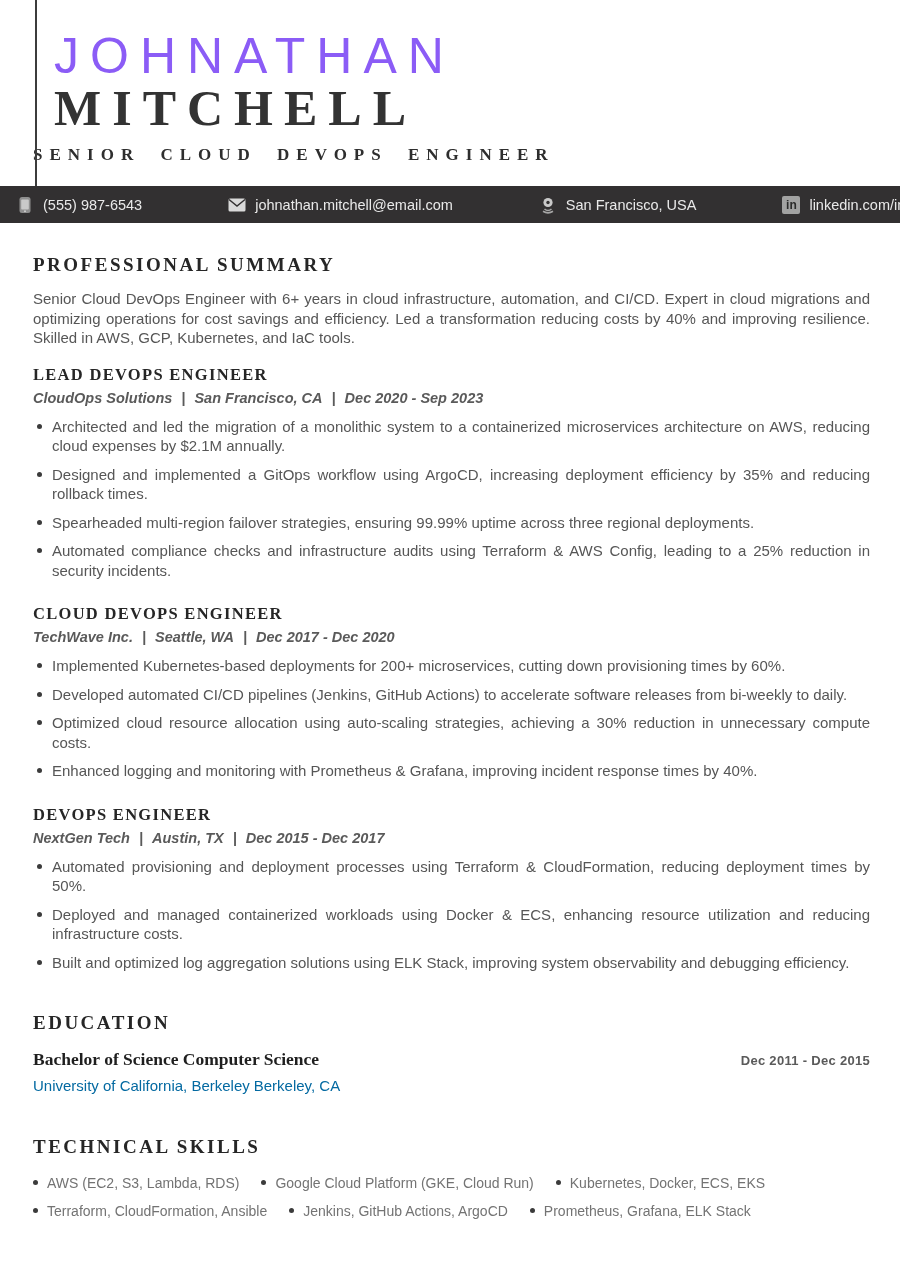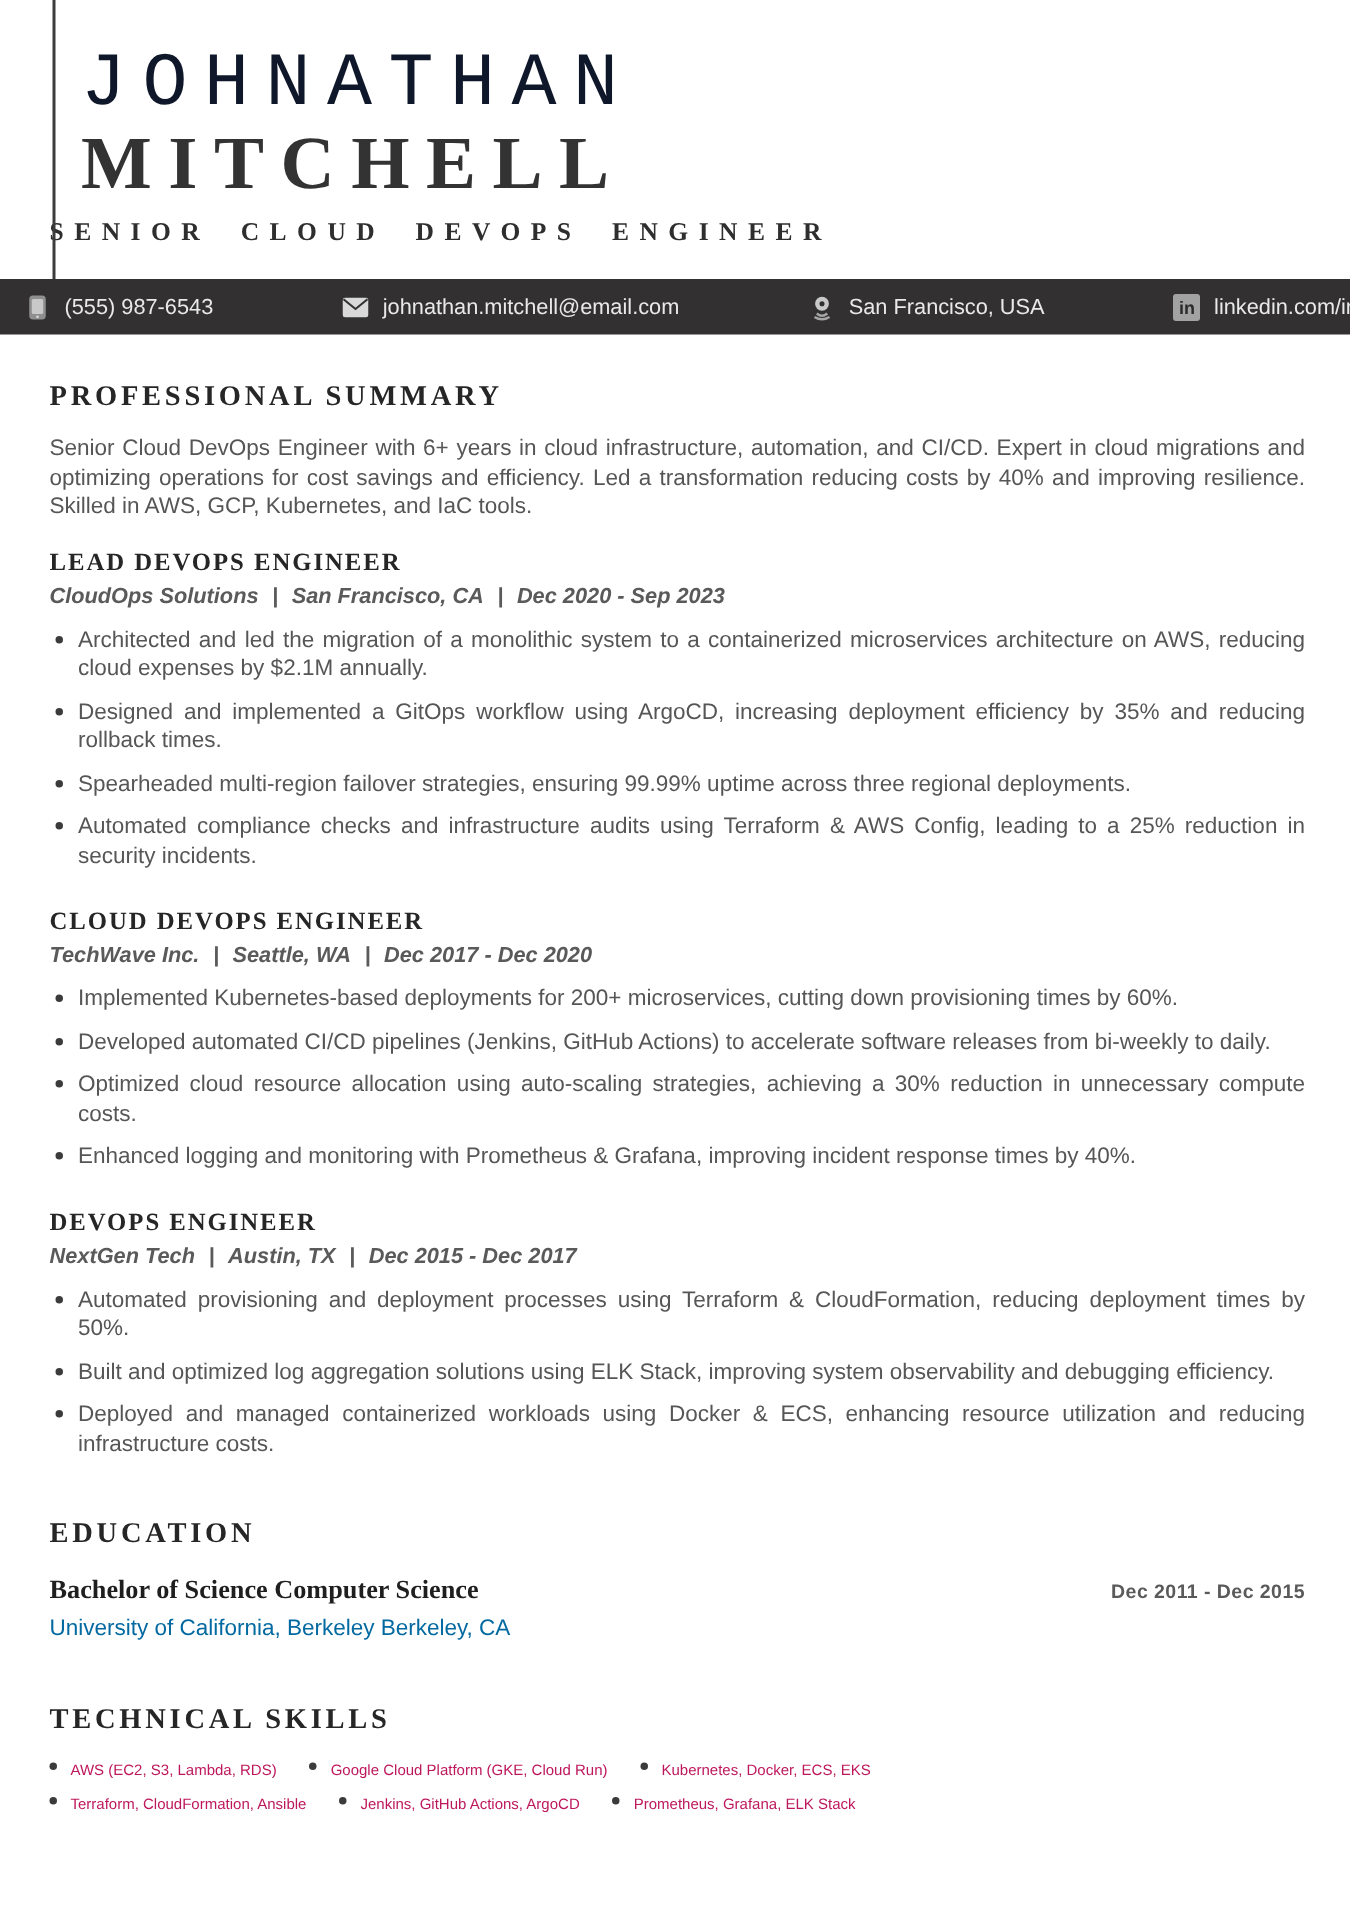--- a/index.html
+++ b/index.html
@@ -8,22 +8,22 @@
     width: 900px; height: 1273px; position: relative; overflow: hidden;
     background: #ffffff; font-family: "Liberation Sans", sans-serif; color: #555;
   }
   
   .accent-rule {
     position: absolute; left: 35px; top: 0; width: 2px; height: 186px; background: #3c3c3c;
   }
   .header { padding: 30px 30px 0 33px; }
   .name-block { padding-left: 21px; }
   .first-name {
-    font-family: Liberation Mono, monospace; font-weight: 400;
-    font-size: 50px; line-height: 53px; letter-spacing: 11px; color: #0f172a;
+    font-family: Liberation Sans, sans-serif; font-weight: 400;
+    font-size: 50px; line-height: 53px; letter-spacing: 11px; color: #8b5cf6;
   }
   .last-name {
     font-family: "Liberation Serif", serif; font-weight: 700;
     font-size: 50px; line-height: 50px; letter-spacing: 11px; color: #333333;
   }
   .job-headline {
     margin-top: 12px; font-family: "Liberation Serif", serif; font-weight: 700;
     font-size: 17px; letter-spacing: 7px; word-spacing: 9px; color: #2e2e2e;
   }
   
@@ -75,21 +75,21 @@
   .edu-row { margin-top: 15px; display: flex; justify-content: space-between; align-items: baseline; }
   .edu-degree {
     font-family: "Liberation Serif", serif; font-weight: 700; color: #1f1f1f; font-size: 17.5px;
   }
   .edu-dates { font-weight: 700; font-size: 13px; color: #5a5a5a; letter-spacing: .3px; }
   .edu-school { margin-top: 7px; font-size: 15px; color: #0369a1; }
   .edu-school .gap { display: inline-block; width: 4px; }
   
   .skills-rows { margin-top: 17px; }
   .skills-row { display: flex; gap: 22px; margin-bottom: 12px; }
-  .skill-item { display: flex; align-items: baseline; font-size: 10px; color: #be185d; white-space: nowrap; }
+  .skill-item { display: flex; align-items: baseline; font-size: 14px; color: #737373; white-space: nowrap; }
   .skill-item .sdot {
     width: 5px; height: 5px; border-radius: 50%; background: #3b3b3b;
     margin-right: 9px; position: relative; top: -3px; flex: 0 0 auto;
   }
   svg .ln { stroke: #a6a6a6; fill: none; stroke-width: 1.6; }
 </style>
 </head>
 <body>
 
 <div class="page">
@@ -181,22 +181,22 @@
       </ul>
     </div>
 
     <div class="job">
       <div class="job-title">DEVOPS ENGINEER</div>
       <div class="job-meta">
         <span>NextGen Tech</span><span class="pipe">|</span><span>Austin, TX</span><span class="pipe">|</span><span>Dec 2015 - Dec 2017</span>
       </div>
       <ul class="bullet-list">
         <li><span class="dot"></span><span>Automated provisioning and deployment processes using Terraform &amp; CloudFormation, reducing deployment times by 50%.</span></li>
+        <li><span class="dot"></span><span>Deployed and managed containerized workloads using Docker &amp; ECS, enhancing resource utilization and reducing infrastructure costs.</span></li>
         <li><span class="dot"></span><span>Built and optimized log aggregation solutions using ELK Stack, improving system observability and debugging efficiency.</span></li>
-        <li><span class="dot"></span><span>Deployed and managed containerized workloads using Docker &amp; ECS, enhancing resource utilization and reducing infrastructure costs.</span></li>
       </ul>
     </div>
 
     <div class="section-heading mt-education">EDUCATION</div>
     <div class="edu-row">
       <div class="edu-degree">Bachelor of Science Computer Science</div>
       <div class="edu-dates">Dec 2011 - Dec 2015</div>
     </div>
     <div class="edu-school">
       <span>University of California, Berkeley</span><span class="gap"></span><span>Berkeley, CA</span>

